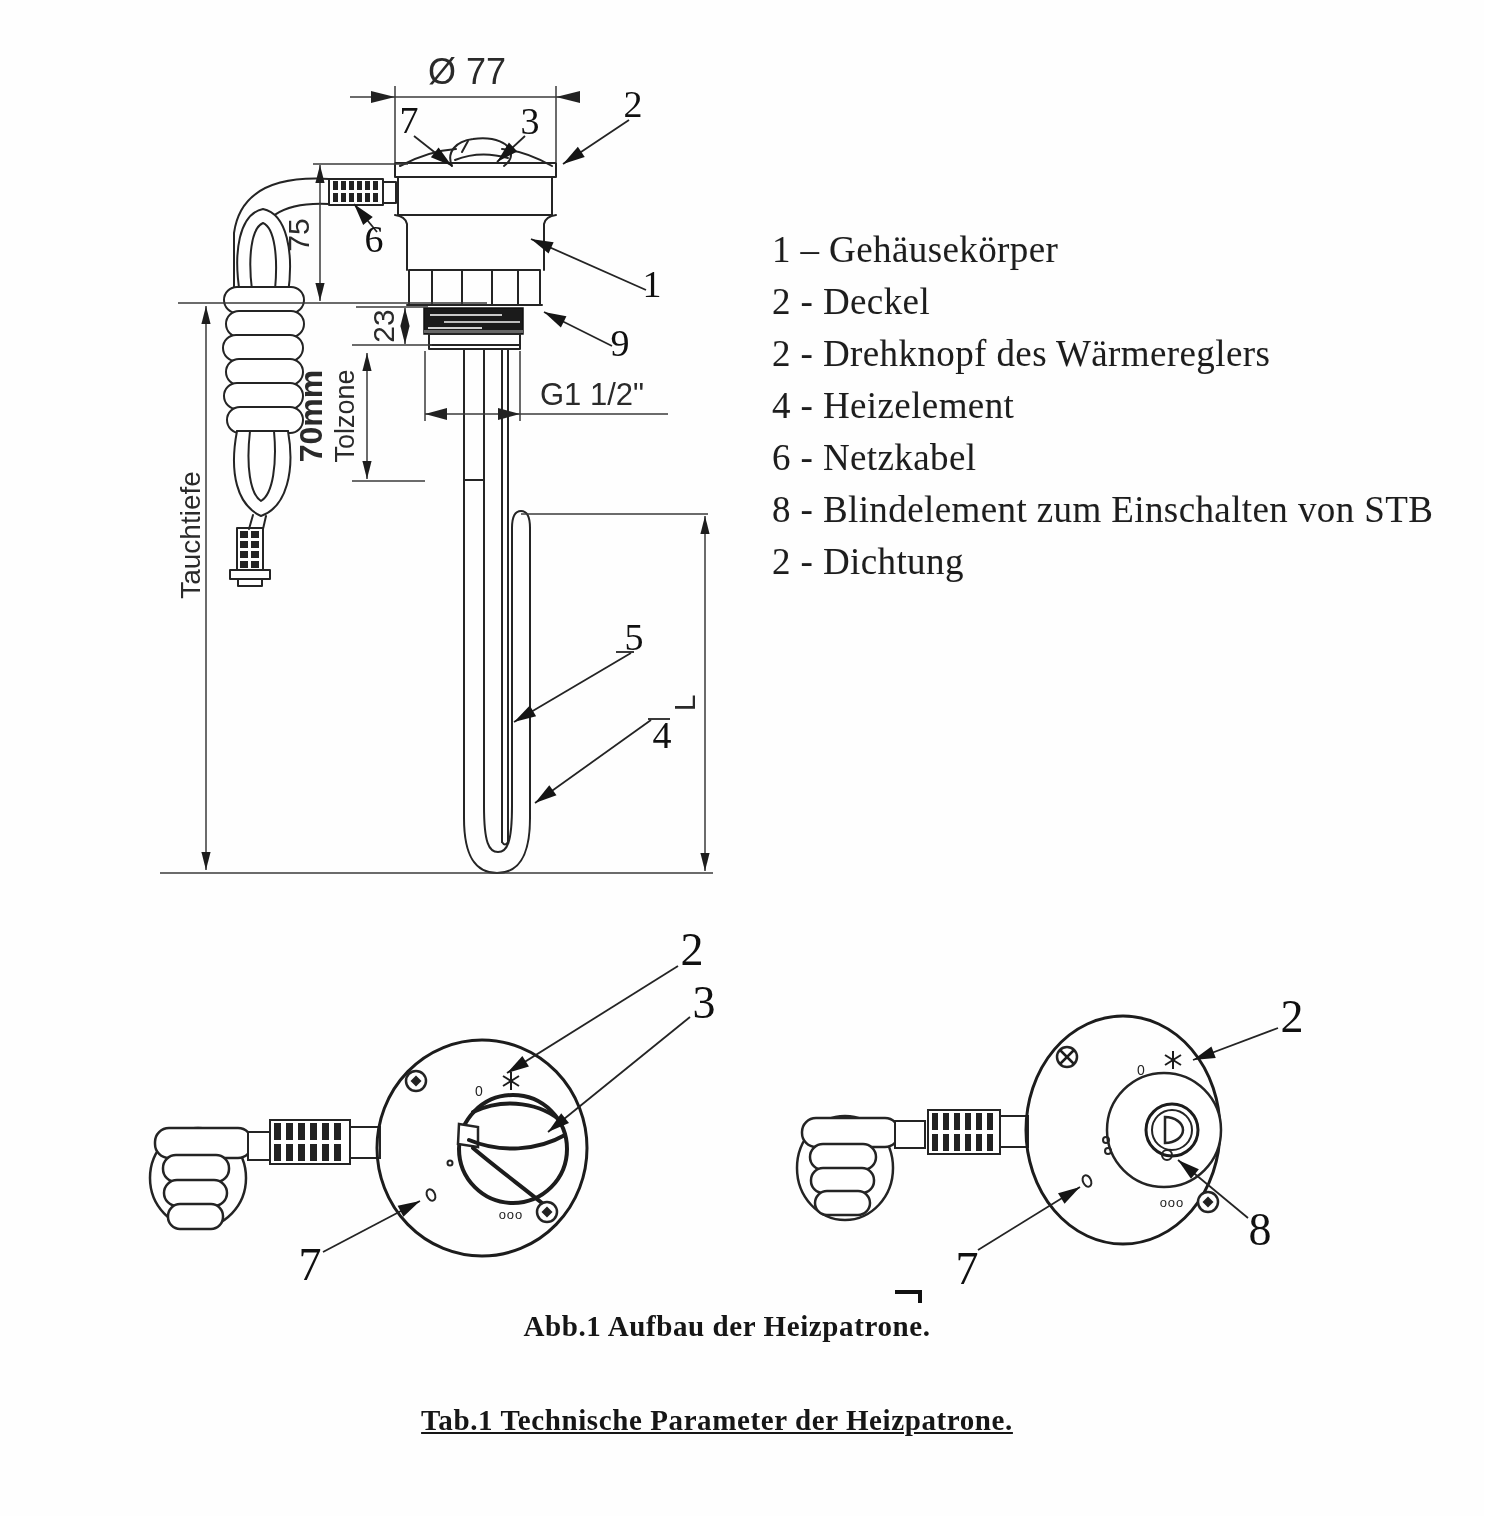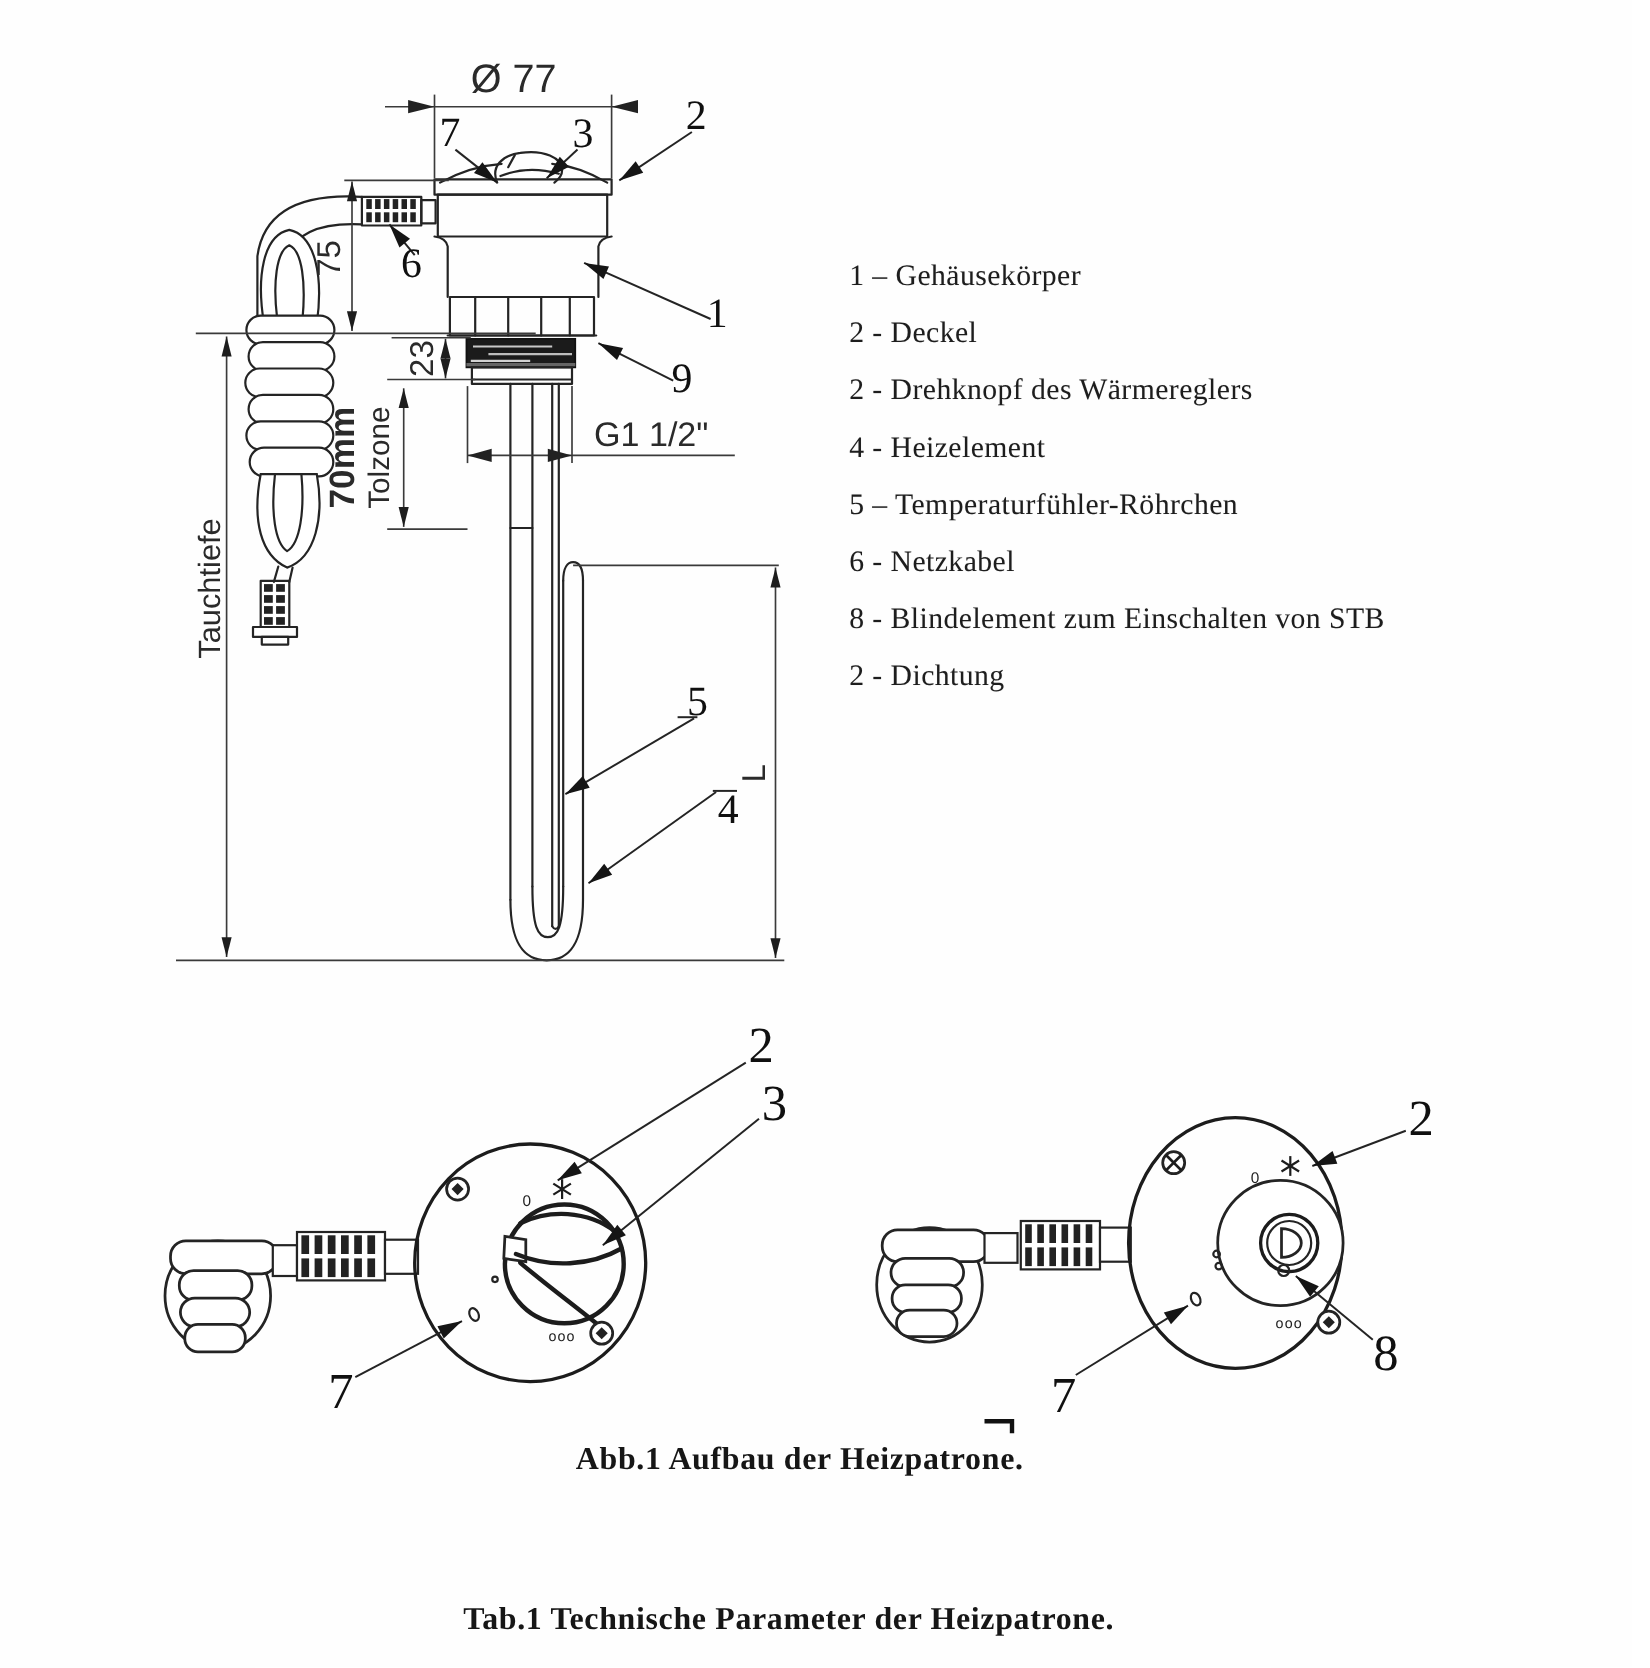--- a/index.html
+++ b/index.html
@@ -1,26 +1,26 @@
 <!DOCTYPE html>
 <html><head>
 <meta charset="utf-8">
 <style>
   html,body{margin:0;padding:0;background:#fff;}
   .page{position:relative;width:1484px;height:1516px;background:#fefefe;overflow:hidden;
         font-family:"Liberation Serif",serif;color:#1c1c1c;}
   .drawing{position:absolute;left:0;top:0;}
   .legend{position:absolute;left:772px;top:224px;}
-  .legend-line{font-family:"Liberation Serif",serif;font-size:27px;line-height:52px;
+  .legend-line{font-family:"Liberation Serif",serif;font-size:37px;line-height:52px;
         color:#1d1d1d;white-space:nowrap;letter-spacing:.4px;
         text-shadow:0 0 1px rgba(0,0,0,.15);}
   .caption{position:absolute;text-align:center;font-family:"Liberation Serif",serif;
         font-weight:700;font-size:29px;color:#161616;letter-spacing:.6px;white-space:nowrap;}
   .caption-abb{left:377px;top:1310px;width:700px;}
-  .caption-tab{left:367px;top:1456px;width:700px;}
+  .caption-tab{left:367px;top:1404px;width:700px;text-decoration:underline;}
   
   .ln{stroke:#242424;stroke-width:2;fill:none;stroke-linecap:round;stroke-linejoin:round;}
   .lnh{stroke:#1c1c1c;stroke-width:3;fill:none;}
   .lnx{stroke:#1c1c1c;stroke-width:4;fill:none;stroke-linecap:round;}
   .dim{stroke:#3a3a3a;stroke-width:1.5;fill:none;}
   .ldr{stroke:#242424;stroke-width:1.8;fill:none;}
   .wf{fill:#ffffff;stroke:#242424;stroke-width:2;}
   .wf3{fill:#ffffff;stroke:#242424;stroke-width:2.5;}
   .dk{fill:#222;stroke:none;}
   text.dims{font-family:"Liberation Sans",sans-serif;fill:#2a2a2a;}
@@ -368,21 +368,20 @@
   </g>
 
   <path d="M 895,1292 L 920,1292 L 920,1303" stroke="#111" stroke-width="4" fill="none"></path>
 </svg>
 
 <div class="legend">
   <div class="legend-line">1 – Gehäusekörper</div>
   <div class="legend-line">2 - Deckel</div>
   <div class="legend-line">2 - Drehknopf des Wärmereglers</div>
   <div class="legend-line">4 - Heizelement</div>
-  <div class="legend-line">5 – Temperaturfühler-Röhrchen</div>
   <div class="legend-line">6 - Netzkabel</div>
   <div class="legend-line">8 - Blindelement zum Einschalten von STB</div>
   <div class="legend-line">2 - Dichtung</div>
 </div>
 
 <div class="caption caption-abb">Abb.1 Aufbau der Heizpatrone.</div>
 <div class="caption caption-tab">Tab.1 Technische Parameter der Heizpatrone.</div>
 
 </div>
 

